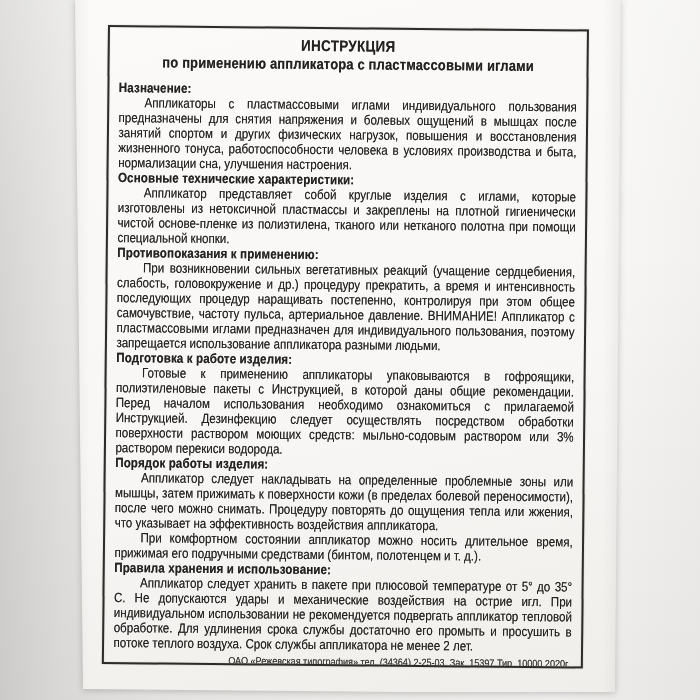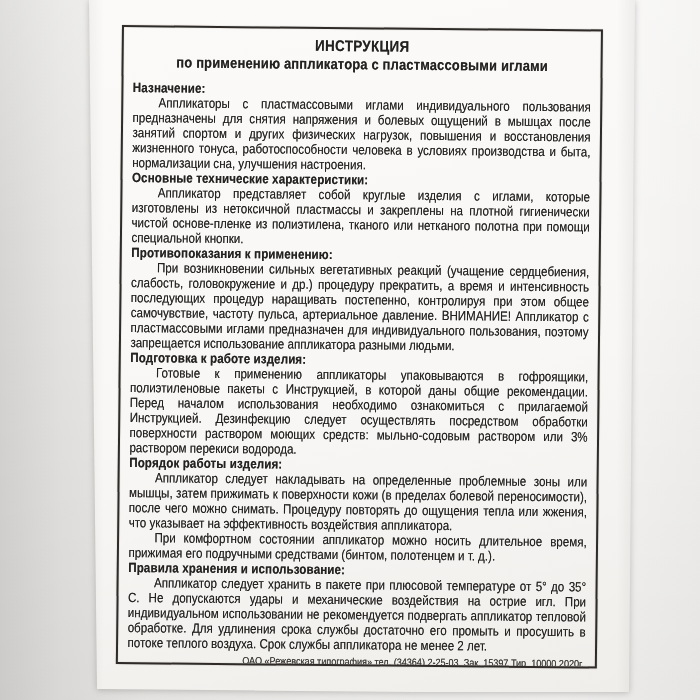--- a/index.html
+++ b/index.html
@@ -8,21 +8,21 @@
   .photo {
     position:relative; width:700px; height:700px; overflow:hidden;
     background:
       linear-gradient(to bottom, rgba(255,255,255,0.25) 0%, rgba(0,0,0,0) 35%, rgba(0,0,0,0.05) 100%),
       linear-gradient(to right, #d6d5d3 0px, #e4e3e1 60px, #efeeec 150px, #f6f5f3 330px, #fbfaf9 560px, #f2f1ef 700px);
   }
 
   .paper-shadow { filter: drop-shadow(0 1px 3px rgba(60,55,50,0.28)); }
 
   .paper {
-    position:absolute; left:88px; top:0; width:547px; height:692px;
+    position:absolute; left:74px; top:0; width:547px; height:692px;
     clip-path: polygon(1px 0px, 547px 0px, 541px 694px, 9px 689px);
     background:
       linear-gradient(to right, rgba(0,0,0,0.045), rgba(0,0,0,0) 16px),
       linear-gradient(to left, rgba(0,0,0,0.05), rgba(0,0,0,0) 18px),
       linear-gradient(168deg, #fbfaf8 0%, #f8f7f5 55%, #f0eeeb 100%);
   }
 
   .frame {
     position:absolute; left:34px; top:25px; width:481px; height:639px;
     border:2px solid #2e2b28; box-sizing:border-box;

